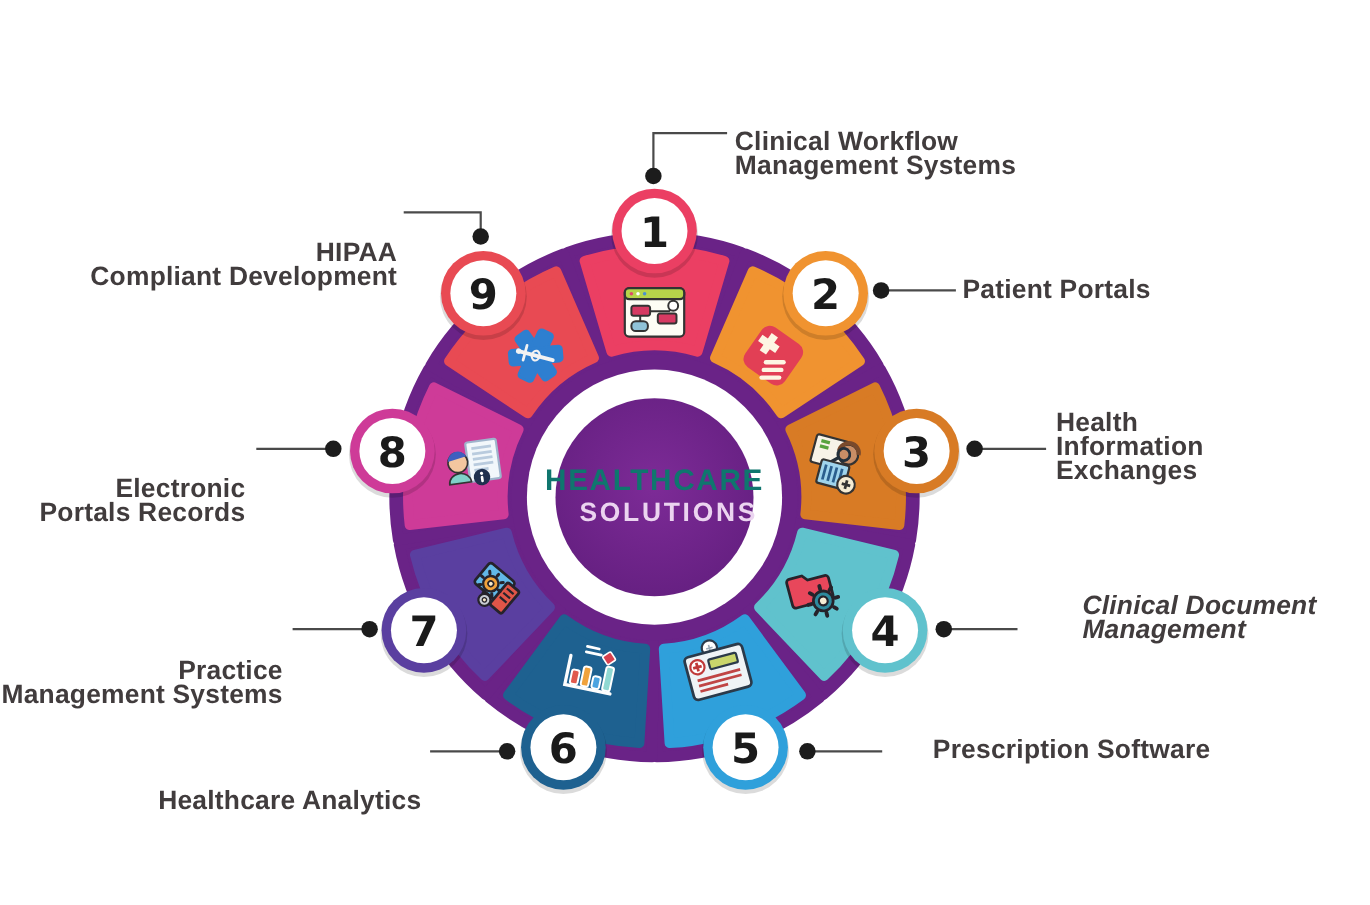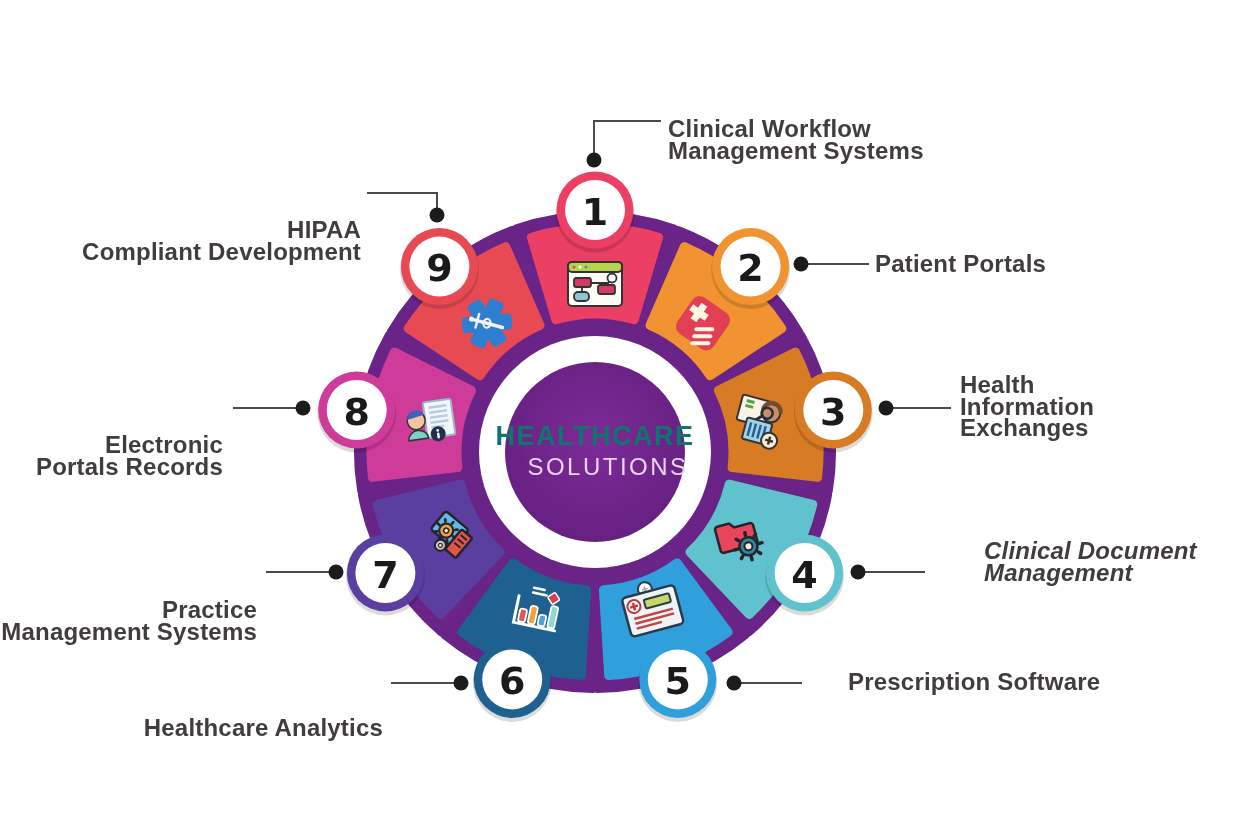--- a/index.html
+++ b/index.html
@@ -6,21 +6,21 @@
   .canvas{position:relative;width:1245px;height:823px;background:#ffffff;overflow:hidden;
           font-family:"Liberation Sans",sans-serif;}
   #wheel-holder{position:absolute;left:0;top:0;width:1245px;height:823px;}
   #wheel-holder svg{position:absolute;left:0;top:0;}
   .seg-label{position:absolute;font-weight:700;font-size:24px;line-height:21.5px;
              color:#413C3D;letter-spacing:.2px;white-space:nowrap;}
   .align-right{text-align:right;margin-top:46px;}
   .center-title{position:absolute;left:470px;top:421px;width:250px;text-align:center;
                 pointer-events:none;}
   .ct1{font-size:27px;font-weight:700;color:#0f766e;letter-spacing:1.5px;}
-  .ct2{font-size:24px;font-weight:400;color:#EBD4F0;letter-spacing:2.5px;
+  .ct2{font-size:24px;font-weight:700;color:#EBD4F0;letter-spacing:2.5px;
        transform:translateX(13px);margin-top:1px;}
 </style>
 </head>
 <body>
 
 <div class="canvas">
 
   <div id="wheel-holder">
       <svg width="1245" height="823" viewBox="0 0 1245 823" xmlns="http://www.w3.org/2000/svg">
         <defs>

